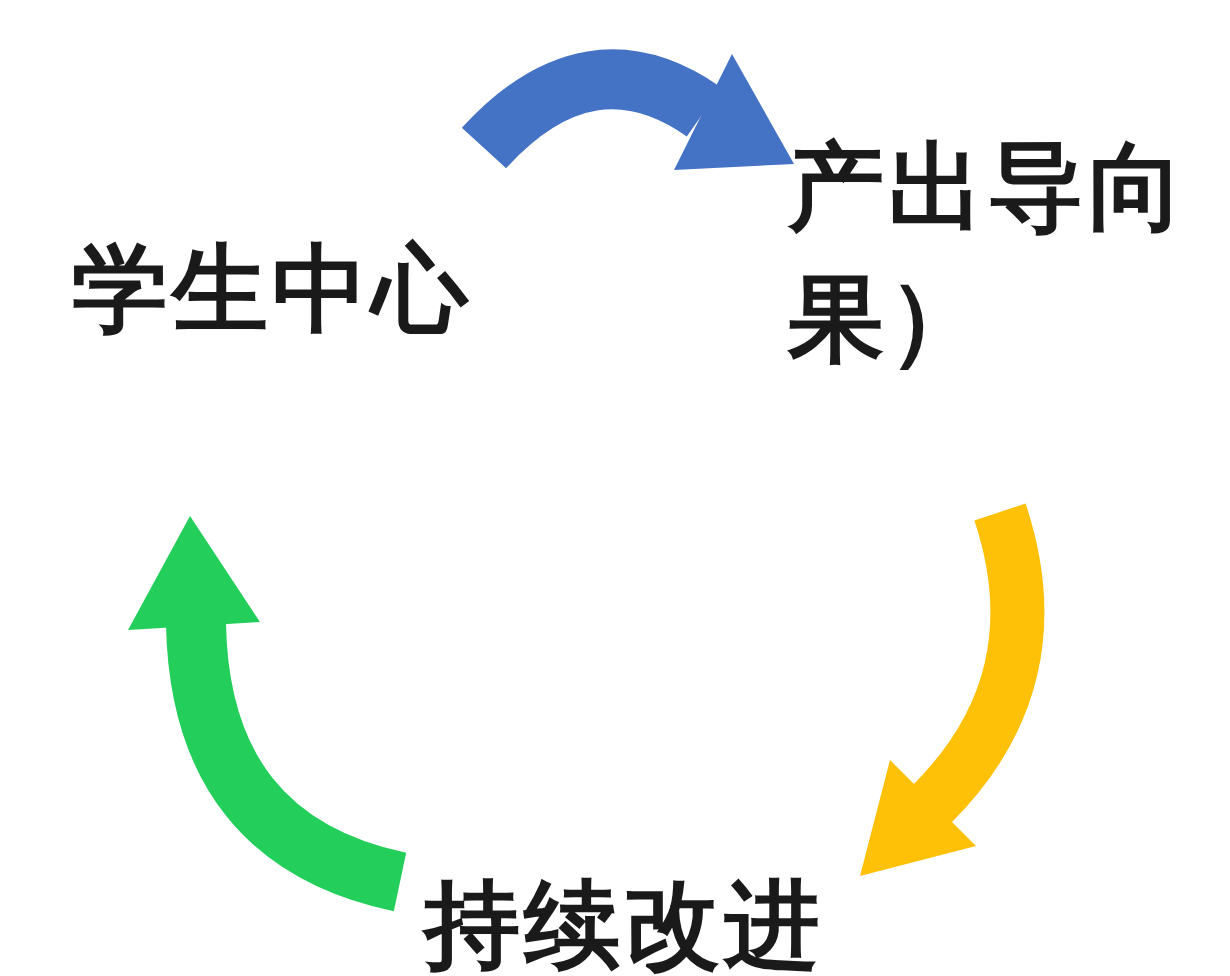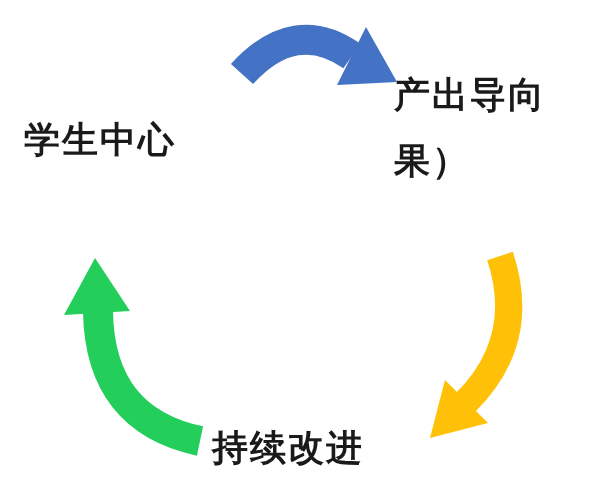--- a/index.html
+++ b/index.html
@@ -19,40 +19,40 @@
     position: absolute;
     left: 0;
     top: 0;
     width: 615px;
     height: 488px;
   }
   .node-label {
     position: absolute;
     color: #1a1a1a;
     font-weight: bold;
-    font-size: 36px;
+    font-size: 48px;
     letter-spacing: 2px;
     white-space: nowrap;
     line-height: 1.0;
   }
   .label-student {
-    left: 24px;
+    left: 36px;
     top: 122px;
   }
   .label-output {
     left: 394px;
     top: 62px;
     line-height: 66px;
   }
   .label-output .line {
     display: block;
   }
   .label-improve {
     left: 212px;
-    top: 430px;
+    top: 440px;
   }
 </style>
 </head>
 <body>
 
 <div class="canvas">
 
   <svg class="arrow-layer" viewBox="0 0 615 488" xmlns="http://www.w3.org/2000/svg" aria-hidden="true">
 
     <g>

